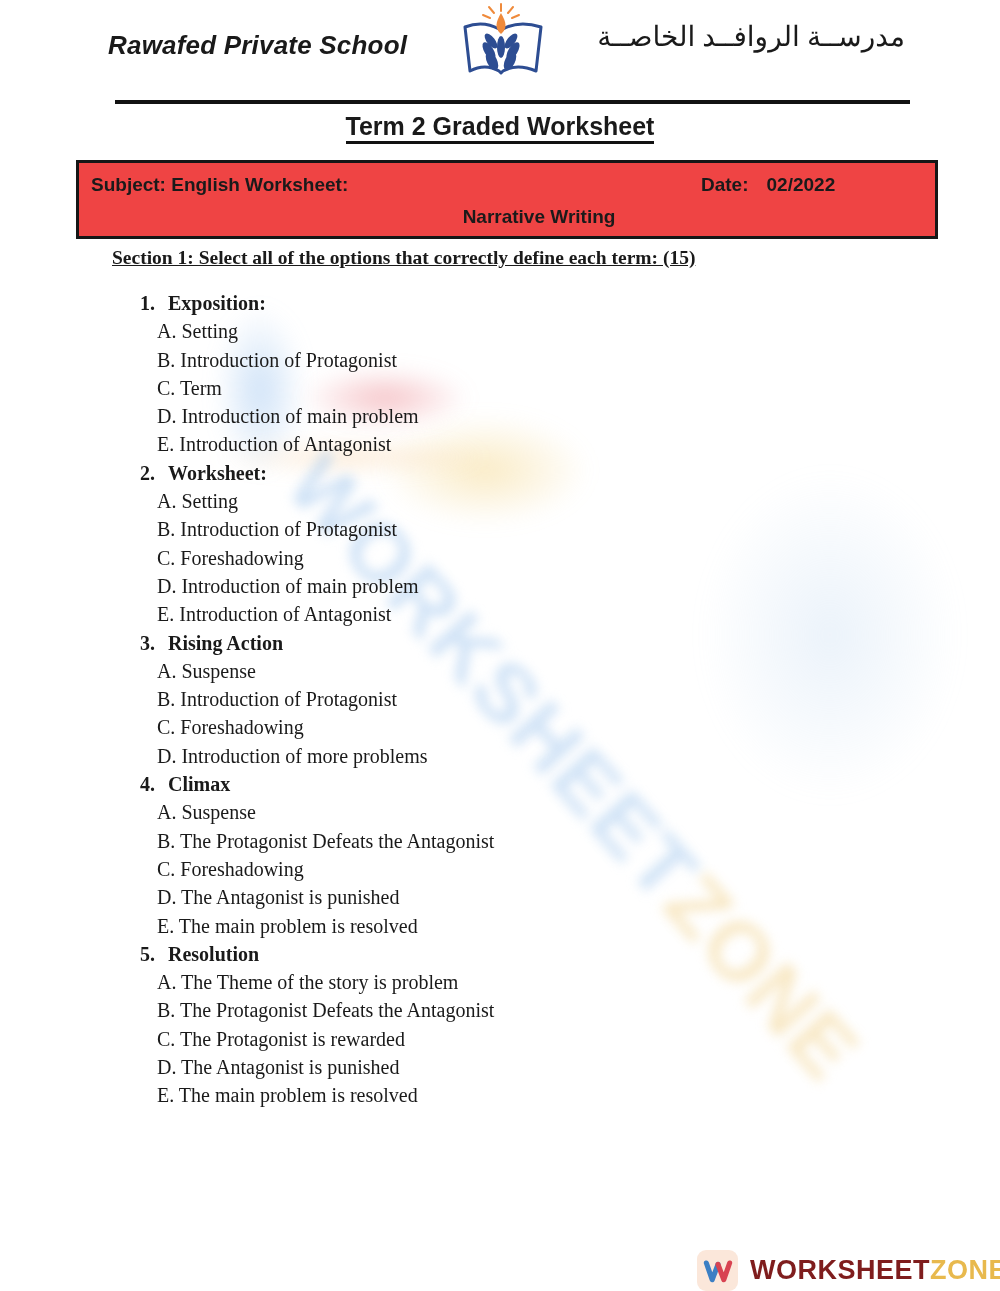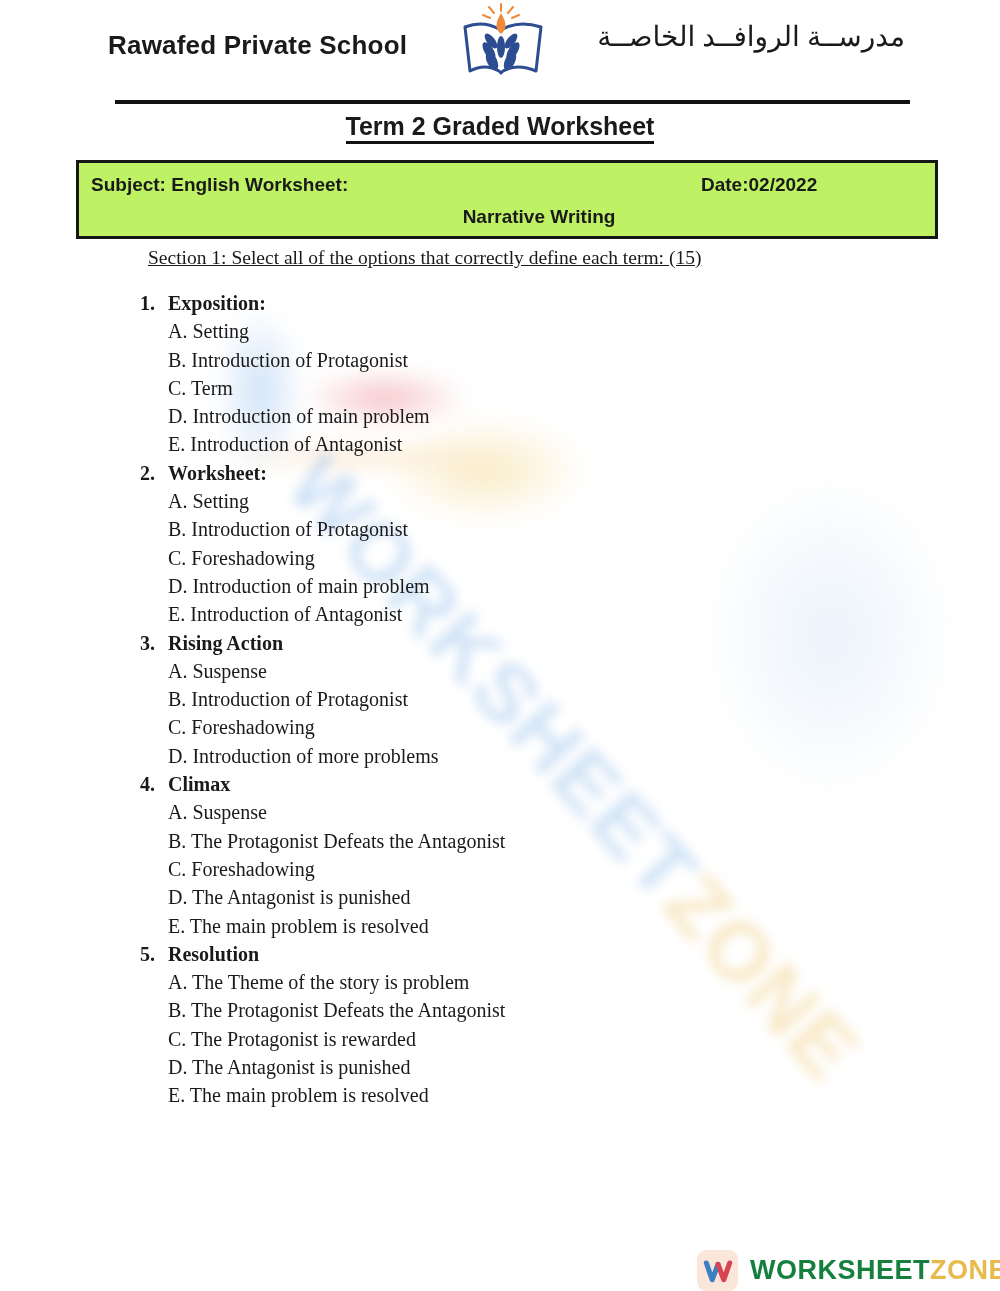--- a/index.html
+++ b/index.html
@@ -8,21 +8,21 @@
     position:relative;
     background:#ffffff;
     font-family:"Liberation Sans", sans-serif;
     color:#1a1a1a;
     overflow:hidden;
   }
 
   
   .school-en {
     position:absolute; left:108px; top:30px;
-    font-size:26px; font-weight:600; letter-spacing:0.2px;
+    font-size:26px; font-weight:600; letter-spacing:0.2px;font-style:italic;
   }
   .logo {
     position:absolute; left:455px; top:3px; width:92px; height:82px;
   }
   .school-ar {
     position:absolute; right:95px; top:20px;
     font-family:"Liberation Serif", serif;
     font-size:28px; direction:rtl;
   }
   .divider {
@@ -36,55 +36,54 @@
     text-align:center;
   }
   .page-title span {
     font-size:25px; font-weight:700;
     border-bottom:3px solid #121212; padding-bottom:1px;
   }
 
   
   .info-box {
     position:absolute; left:76px; top:160px; width:862px; height:79px;
-    border:3px solid #161616; background:#bef264;
+    border:3px solid #161616; background:#ef4444;
   }
   .info-subject {
     position:absolute; left:12px; top:11px;
     font-size:19px; font-weight:700;
   }
   .info-date {
     position:absolute; left:622px; top:11px;
-    font-size:19px; font-weight:700; display:flex; gap:0;align-items:center;
+    font-size:19px; font-weight:700; display:flex; gap:18px;align-items:center;
   }
   .info-topic {
     position:absolute; left:0; top:43px; width:100%; text-align:center;
     font-size:19px; font-weight:700;margin-left:32px;
   }
 
   
   .section-heading {
     position:absolute; left:112px; top:247px;
     font-family:"Liberation Serif", serif;
-    font-size:19.5px; font-weight:400;
+    font-size:19.5px; font-weight:700;
     text-decoration:underline;
     z-index:3;
-    margin-left:36px;
   }
 
   
   .questions {
     position:absolute; left:140px; top:289px;
     font-family:"Liberation Serif", serif;
     font-size:20px; line-height:28.3px;
     z-index:3;
   }
   .q-head { display:flex; font-weight:700; }
   .q-num { width:28px; }
-  .q-opt { margin-left:28px; cursor:default; }
+  .q-opt { margin-left:17px; cursor:default; }
 
   
   .watermark {
     position:absolute; left:340px; top:436px;
     transform:rotate(48deg); transform-origin:0 0;
     font-size:84px; font-weight:800; letter-spacing:2px;
     white-space:nowrap; filter:blur(6px);
     z-index:1; pointer-events:none;
   }
   .wm-blue   { color:rgba(168,203,238,0.55); }
@@ -100,21 +99,21 @@
   .footer-brand {
     position:absolute; left:697px; top:1250px;
     display:flex; align-items:center; gap:12px;
     cursor:pointer;
   }
   .fb-icon {
     width:41px; height:41px; border-radius:9px;
     background:#fbe7da; display:flex; align-items:center; justify-content:center;
   }
   .fb-text { font-size:27px; font-weight:800; letter-spacing:0.5px; }
-  .fb-blue   { color:#15803d; }
+  .fb-blue   { color:#7f1d1d; }
   .fb-yellow { color:#e8b94d; }
 </style>
 </head>
 <body>
 
 <div class="smudge smudge-blue1"></div>
 <div class="smudge smudge-red"></div>
 <div class="smudge smudge-yellow"></div>
 <div class="smudge smudge-orange2"></div>
 <div class="smudge smudge-cloud"></div>

